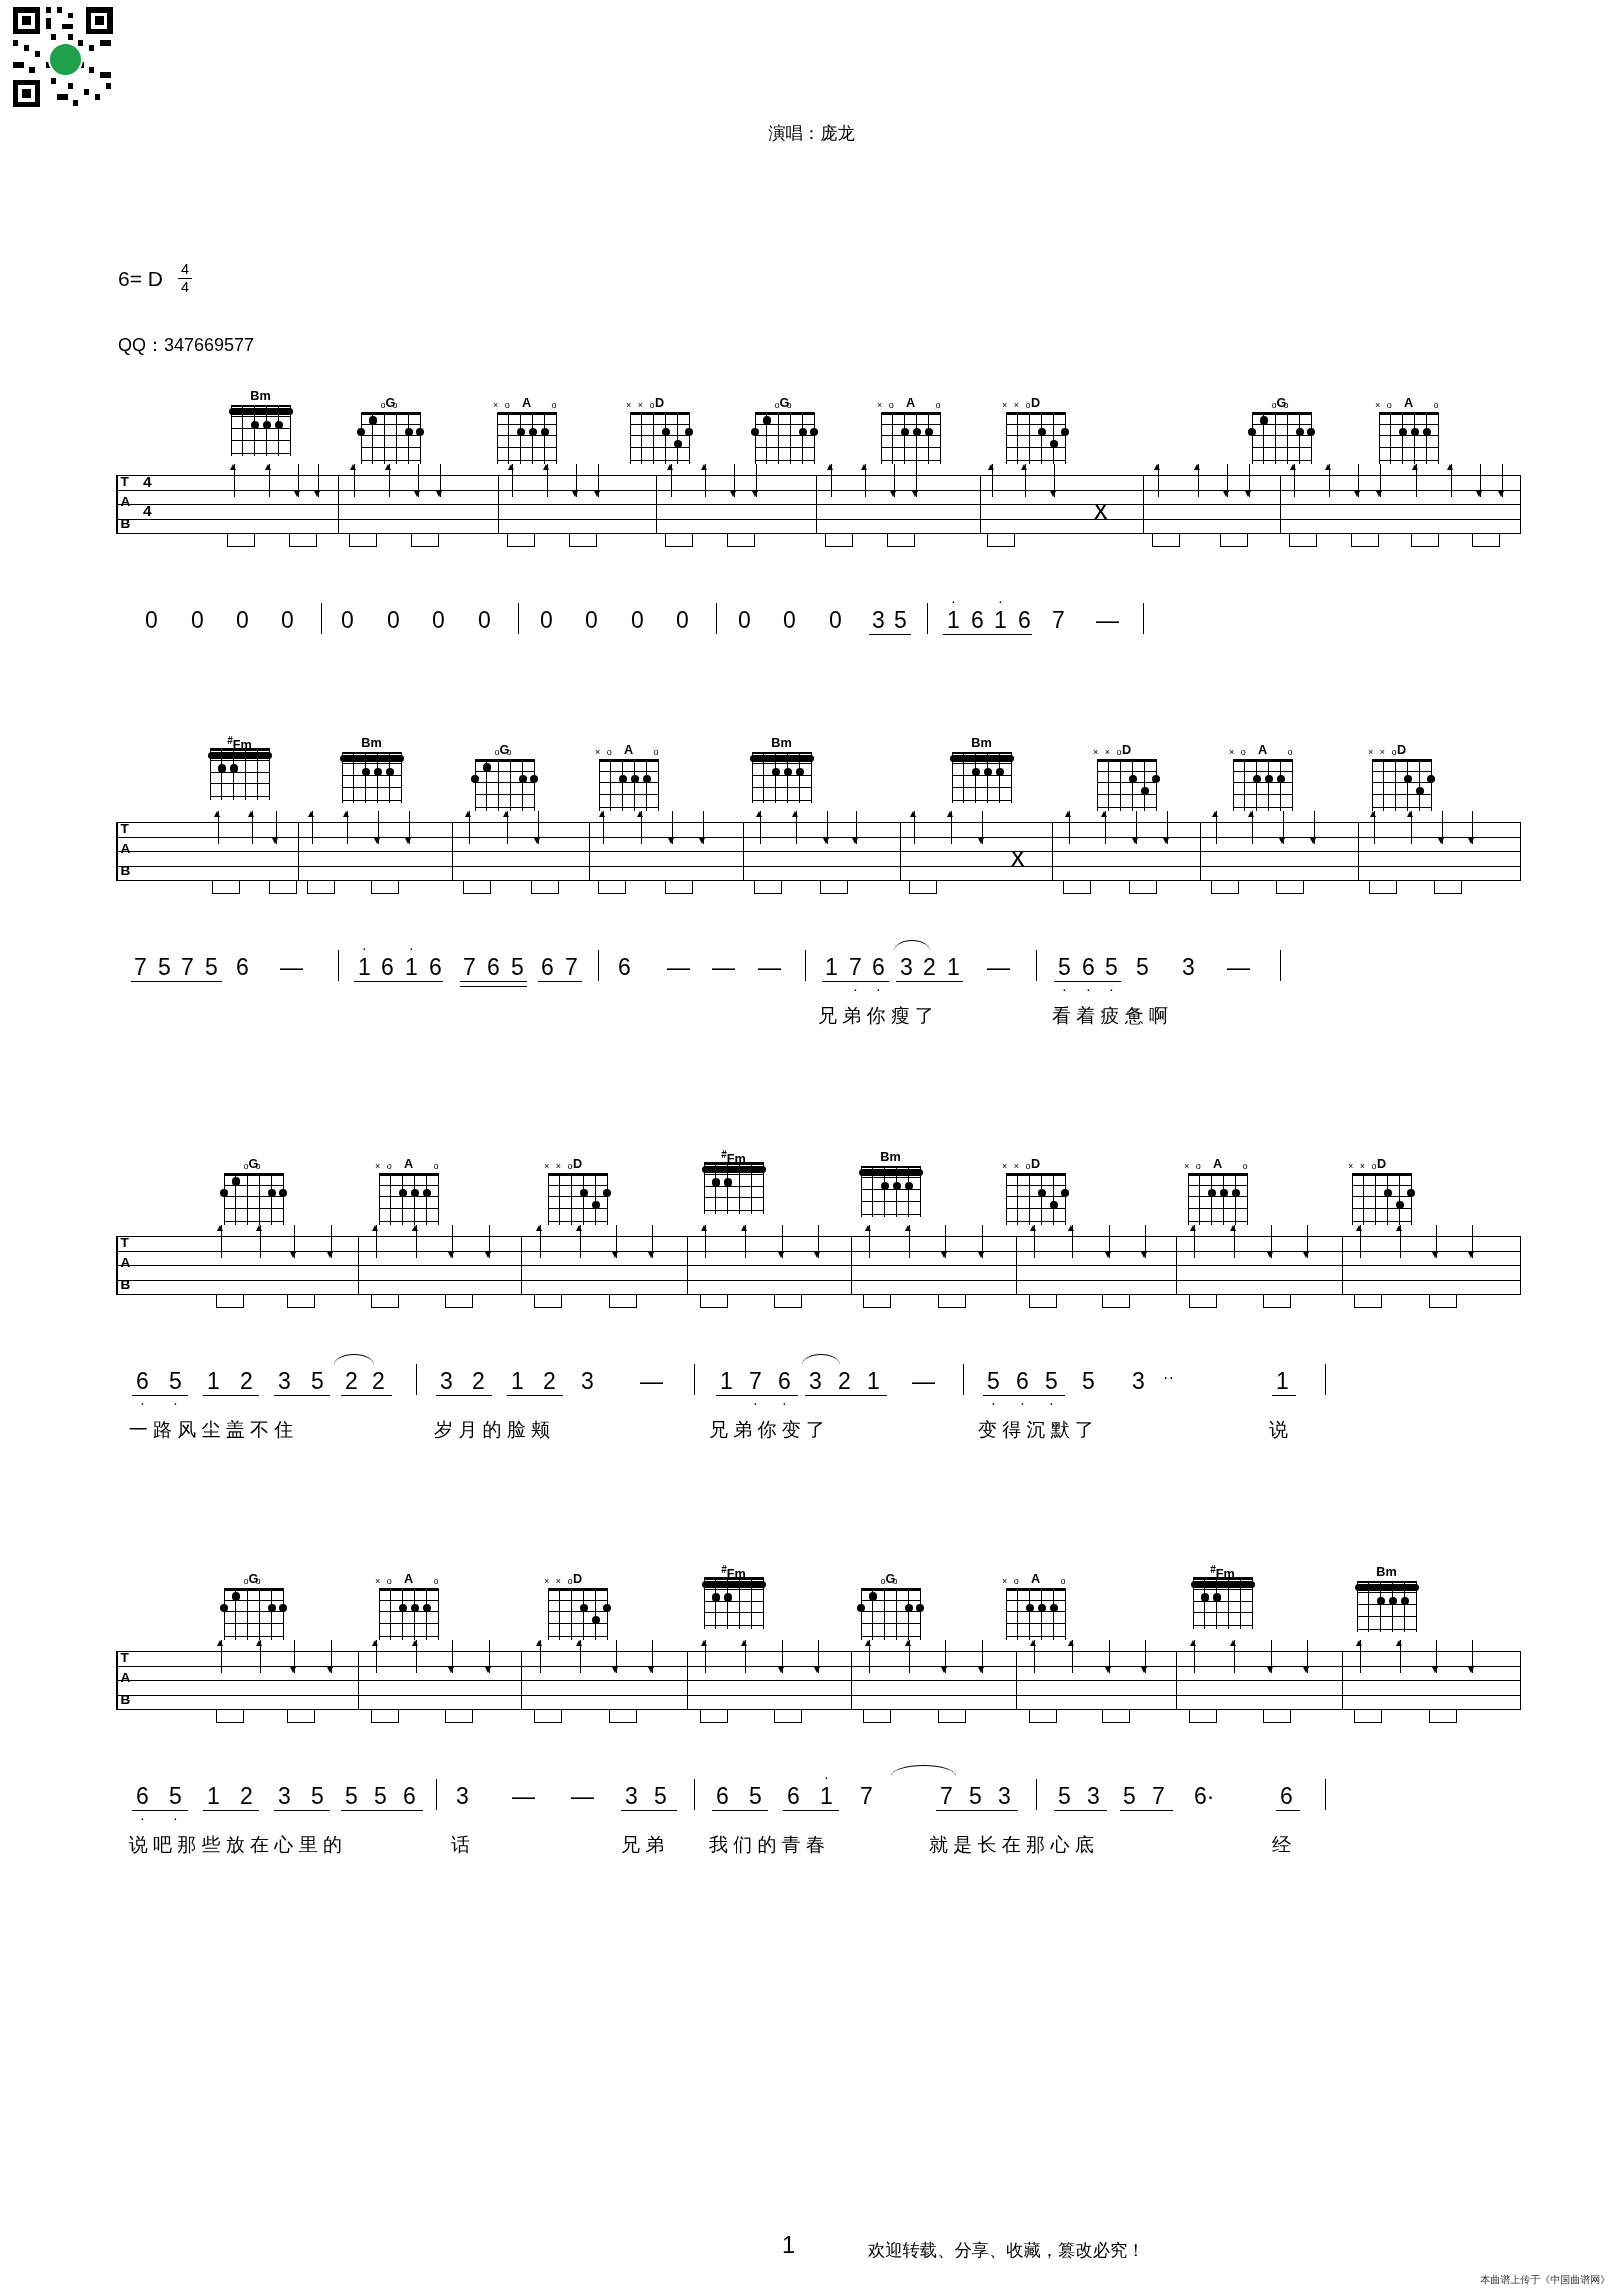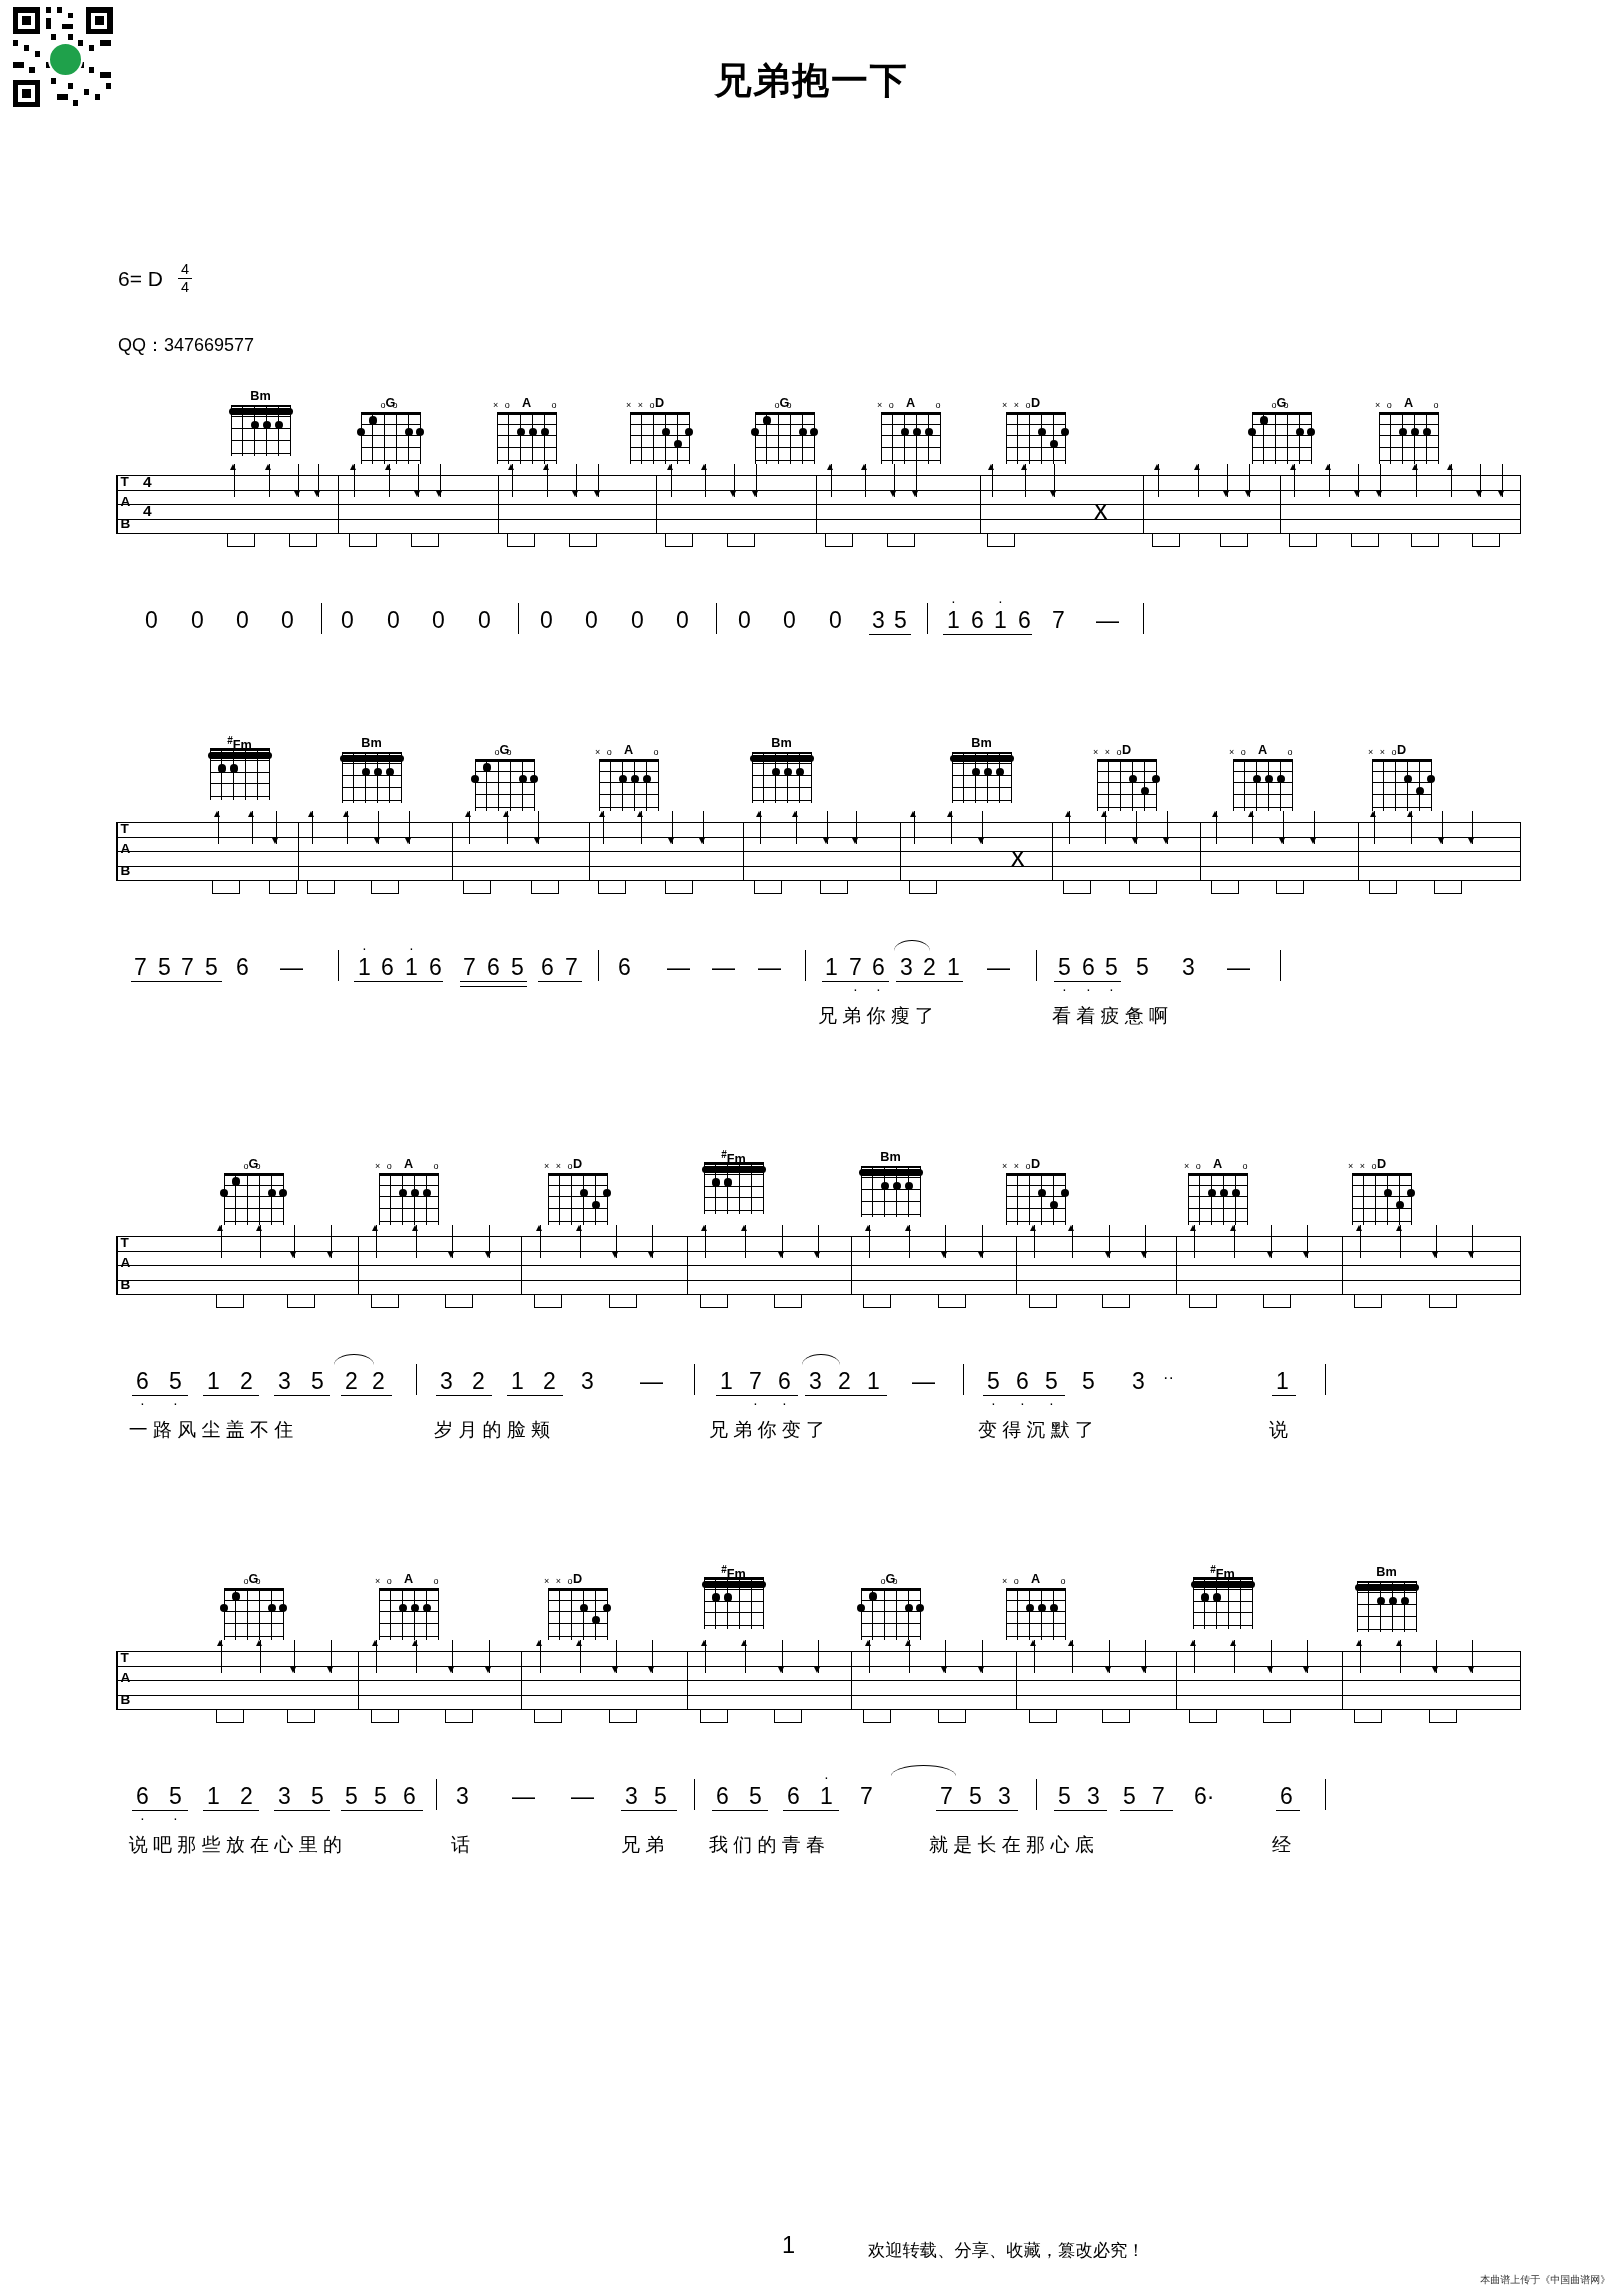--- a/index.html
+++ b/index.html
@@ -116,21 +116,21 @@
     <div class="cell" style="left:38px;top:71px;width:5.5px;height:5.5px;"></div>
     <div class="cell" style="left:55px;top:76px;width:5.5px;height:5.5px;"></div>
     <div class="cell" style="left:71px;top:82px;width:5.5px;height:5.5px;"></div>
     <div class="cell" style="left:82px;top:87px;width:5.5px;height:5.5px;"></div>
     <div class="cell" style="left:93px;top:76px;width:5.5px;height:5.5px;"></div>
     <div class="cell" style="left:44px;top:87px;width:11px;height:5.5px;"></div>
     <div class="cell" style="left:60px;top:93px;width:5.5px;height:5.5px;"></div>
     <div class="dot"></div>
   </div>
 
-  <div class="title">兄弟抱一下</div>
+  <div class="singer">演唱：庞龙</div>
 
   <div class="keyblock">
     <span>6= D</span>
     <span class="frac">
       <i>4</i>
       <span class="bar"></span>
       <i>4</i>
     </span>
   </div>
   <div class="qq">QQ：347669577</div>

